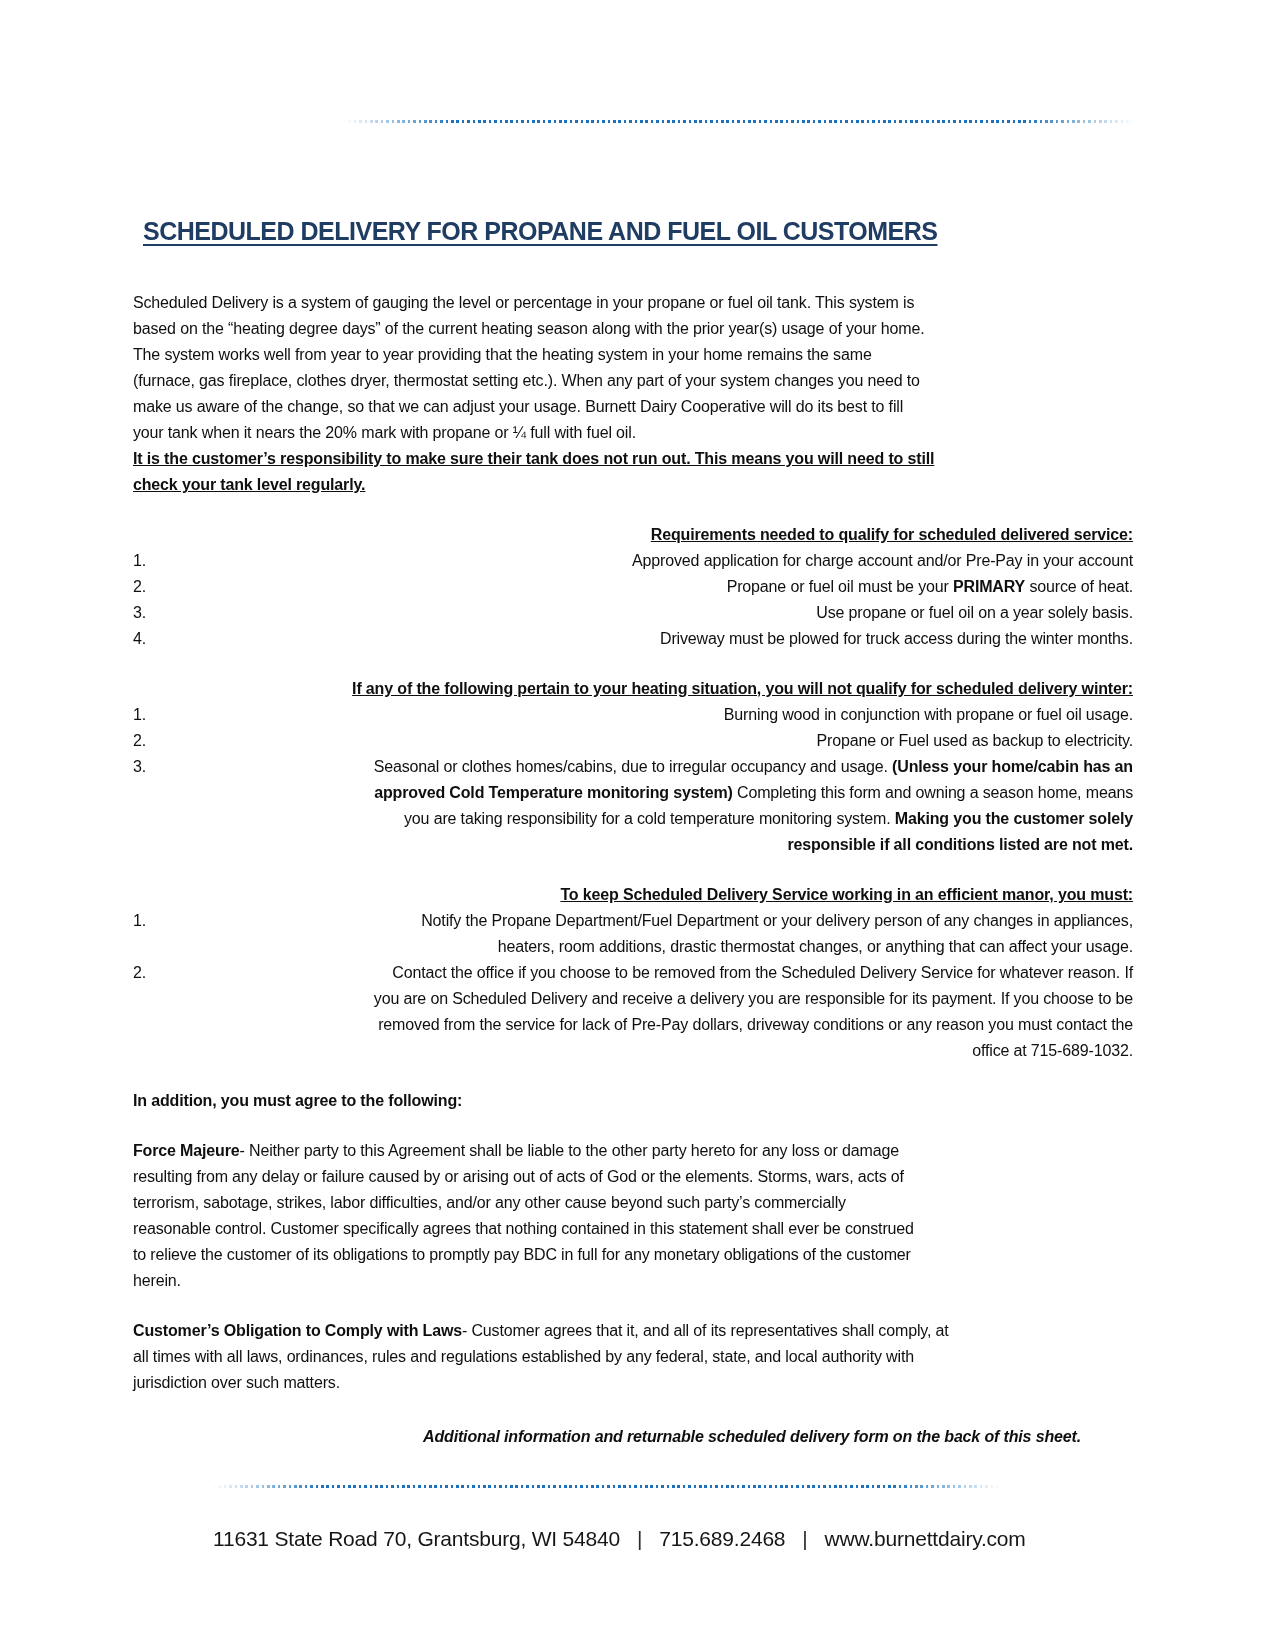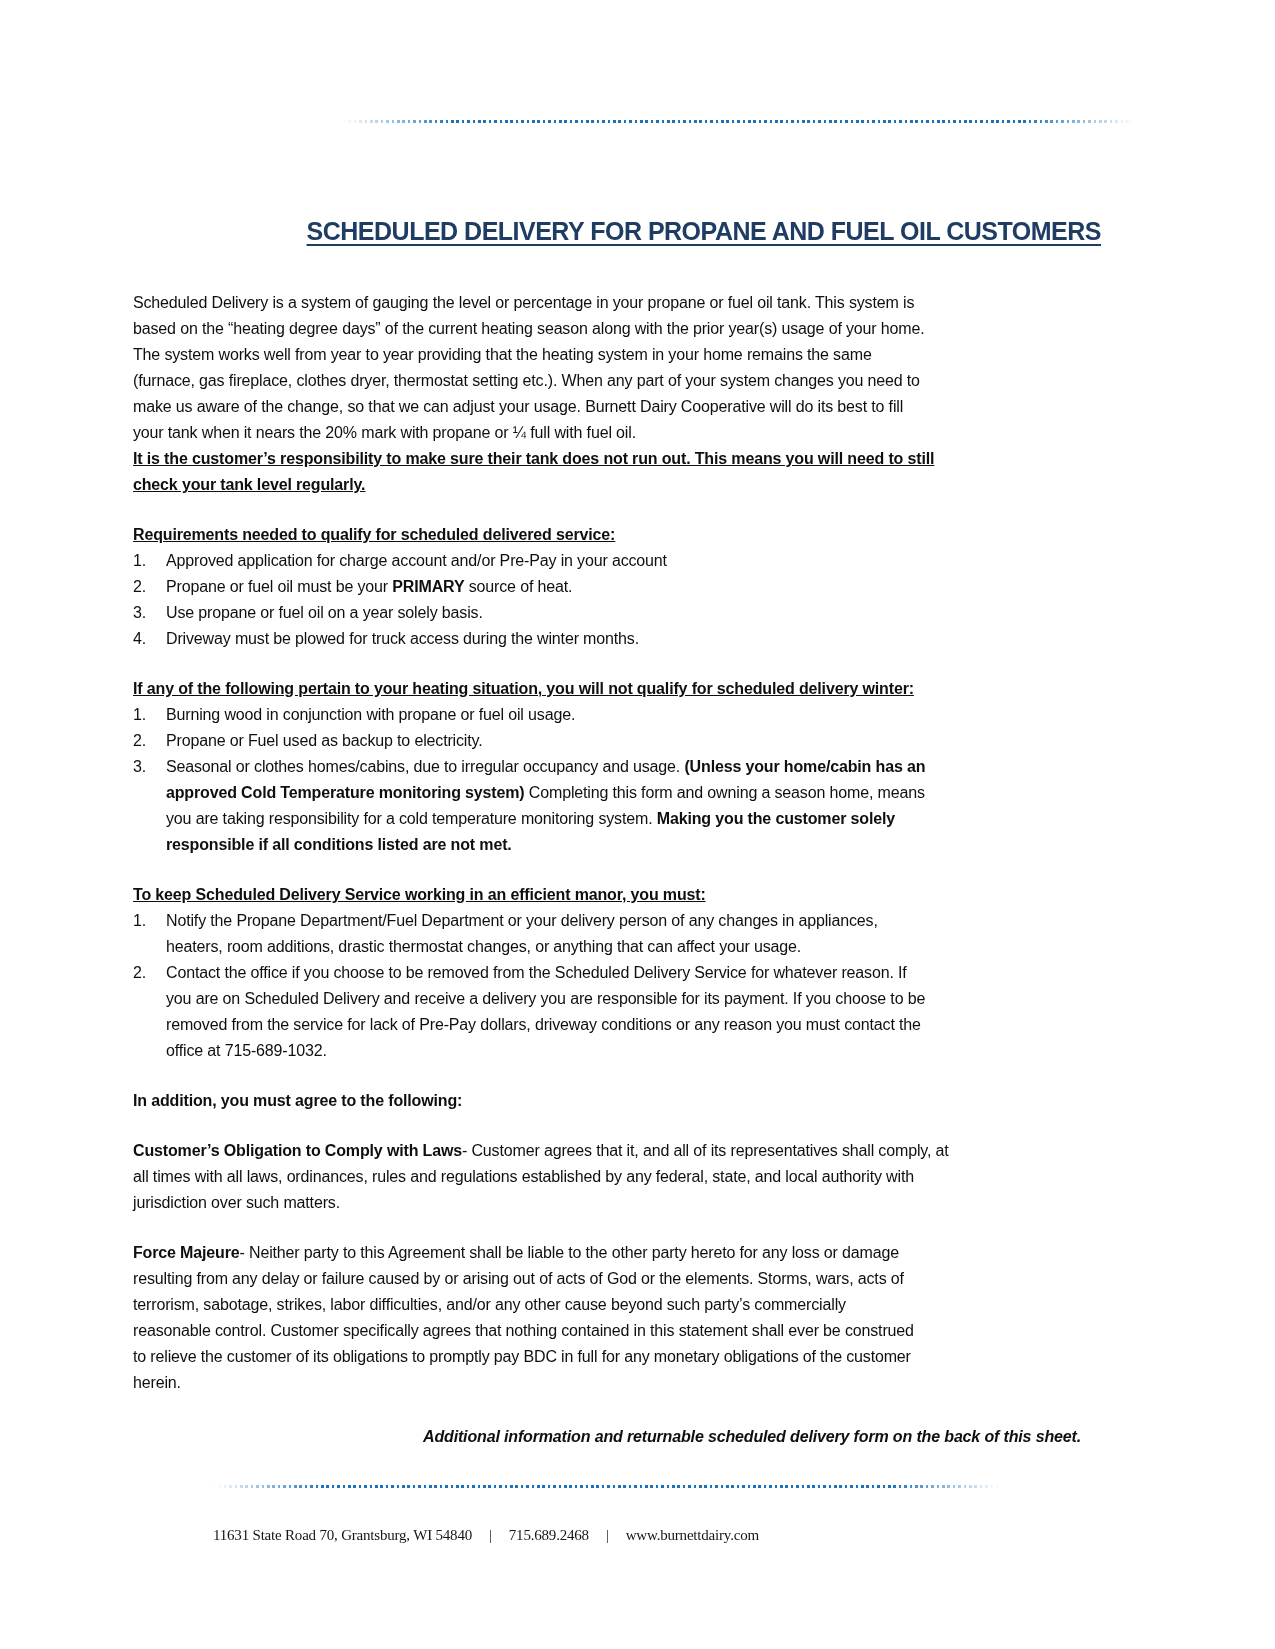--- a/index.html
+++ b/index.html
@@ -18,23 +18,23 @@
     background-image: repeating-linear-gradient(to right, var(--divider-color, #1b72bb) 0 2.6px, transparent 2.6px 5.4px);
     -webkit-mask-image: linear-gradient(to right, transparent 0, #000 14%, #000 86%, transparent 100%);
     mask-image: linear-gradient(to right, transparent 0, #000 14%, #000 86%, transparent 100%);
   }
   .dotline.top    { left: 343px; top: 120px;  width: 792px; }
   .dotline.bottom { left: 213px; top: 1485px; width: 788px; }
 
   .title {
     position: absolute;
     top: 217px;
-    left: 153px;
+    left: 143px;
     width: 948px;
-    text-align: right;
+    text-align: left;
     font-size: 25px;
     font-weight: bold;
     letter-spacing: -0.5px;
     color: var(--title-color, #1f3c63);
   }
   .title span {
     text-decoration: underline;
     text-decoration-thickness: 2px;
     text-underline-offset: 4px;
   }
@@ -44,43 +44,43 @@
     top: 290px;
     left: 133px;
     width: 1000px;
     font-size: 16px;
     line-height: 26px;
     letter-spacing: -0.15px;
   }
   .para, .heading, .list-item, .clause, .lead, .closing { white-space: pre-line; margin: 0; }
   .seg.b { font-weight: bold; }
   .seg.u { text-decoration: underline; }
-  .sec { margin-top: 24px; }
+  .sec { margin-top: 24px; text-align: right; }
   .list-item { position: relative; padding-left: 33px; }
   .list-item .num { position: absolute; left: 0; top: 0; }
   .lead { margin-top: 24px; font-weight: bold; }
   .clause { margin-top: 24px; }
   .closing {
     margin-top: 28px;
     width: 948px;
     text-align: right;
     font-weight: bold;
     font-style: italic;
   }
 
   .footer {
     position: absolute;
     left: 213px;
     top: 1527px;
     width: 788px;
-    font-size: 15px;
+    text-align: center;
+    font-size: 21px;
     letter-spacing: -0.2px;
     color: #161616;
     white-space: nowrap;
-    font-family: Liberation Serif, serif;
   }
   .footer .sep { margin: 0 17px; color: #2b2b2b; }
 </style>
 </head>
 <body>
 
 <div class="page">
 
   <div class="dotline top"></div>
 
@@ -119,29 +119,29 @@
           <div class="list-item"><span class="num">1.</span><span class="seg">Notify the Propane Department/Fuel Department or your delivery person of any changes in appliances,
 heaters, room additions, drastic thermostat changes, or anything that can affect your usage.</span></div>
           <div class="list-item"><span class="num">2.</span><span class="seg">Contact the office if you choose to be removed from the Scheduled Delivery Service for whatever reason. If
 you are on Scheduled Delivery and receive a delivery you are responsible for its payment.  If you choose to be
 removed from the service for lack of Pre-Pay dollars, driveway conditions or any reason you must contact the
 office at 715-689-1032.</span></div>
         </div>
       </div>
     <p class="lead">In addition, you must agree to the following:</p>
     <div id="clauses">
-        <p class="clause"><span class="seg b">Customer’s Obligation to Comply with Laws</span><span class="seg">- Customer agrees that it, and all of its representatives shall comply, at
-all times with all laws, ordinances, rules and regulations established by any federal, state, and local authority with
-jurisdiction over such matters.</span></p>
         <p class="clause"><span class="seg b">Force Majeure</span><span class="seg">- Neither party to this Agreement shall be liable to the other party hereto for any loss or damage
 resulting from any delay or failure caused by or arising out of acts of God or the elements. Storms, wars, acts of
 terrorism, sabotage, strikes, labor difficulties, and/or any other cause beyond such party’s commercially
 reasonable control.  Customer specifically agrees that nothing contained in this statement shall ever be construed
 to relieve the customer of its obligations to promptly pay BDC in full for any monetary obligations of the customer
 herein.</span></p>
+        <p class="clause"><span class="seg b">Customer’s Obligation to Comply with Laws</span><span class="seg">- Customer agrees that it, and all of its representatives shall comply, at
+all times with all laws, ordinances, rules and regulations established by any federal, state, and local authority with
+jurisdiction over such matters.</span></p>
       </div>
     <p class="closing">Additional information and returnable scheduled delivery form on the back of this sheet.</p>
   </div>
 
   <div class="dotline bottom"></div>
 
   <div class="footer">
     <span>11631 State Road 70, Grantsburg, WI 54840</span><span class="sep">|</span><span>715.689.2468</span><span class="sep">|</span><span>www.burnettdairy.com</span>
   </div>
 

